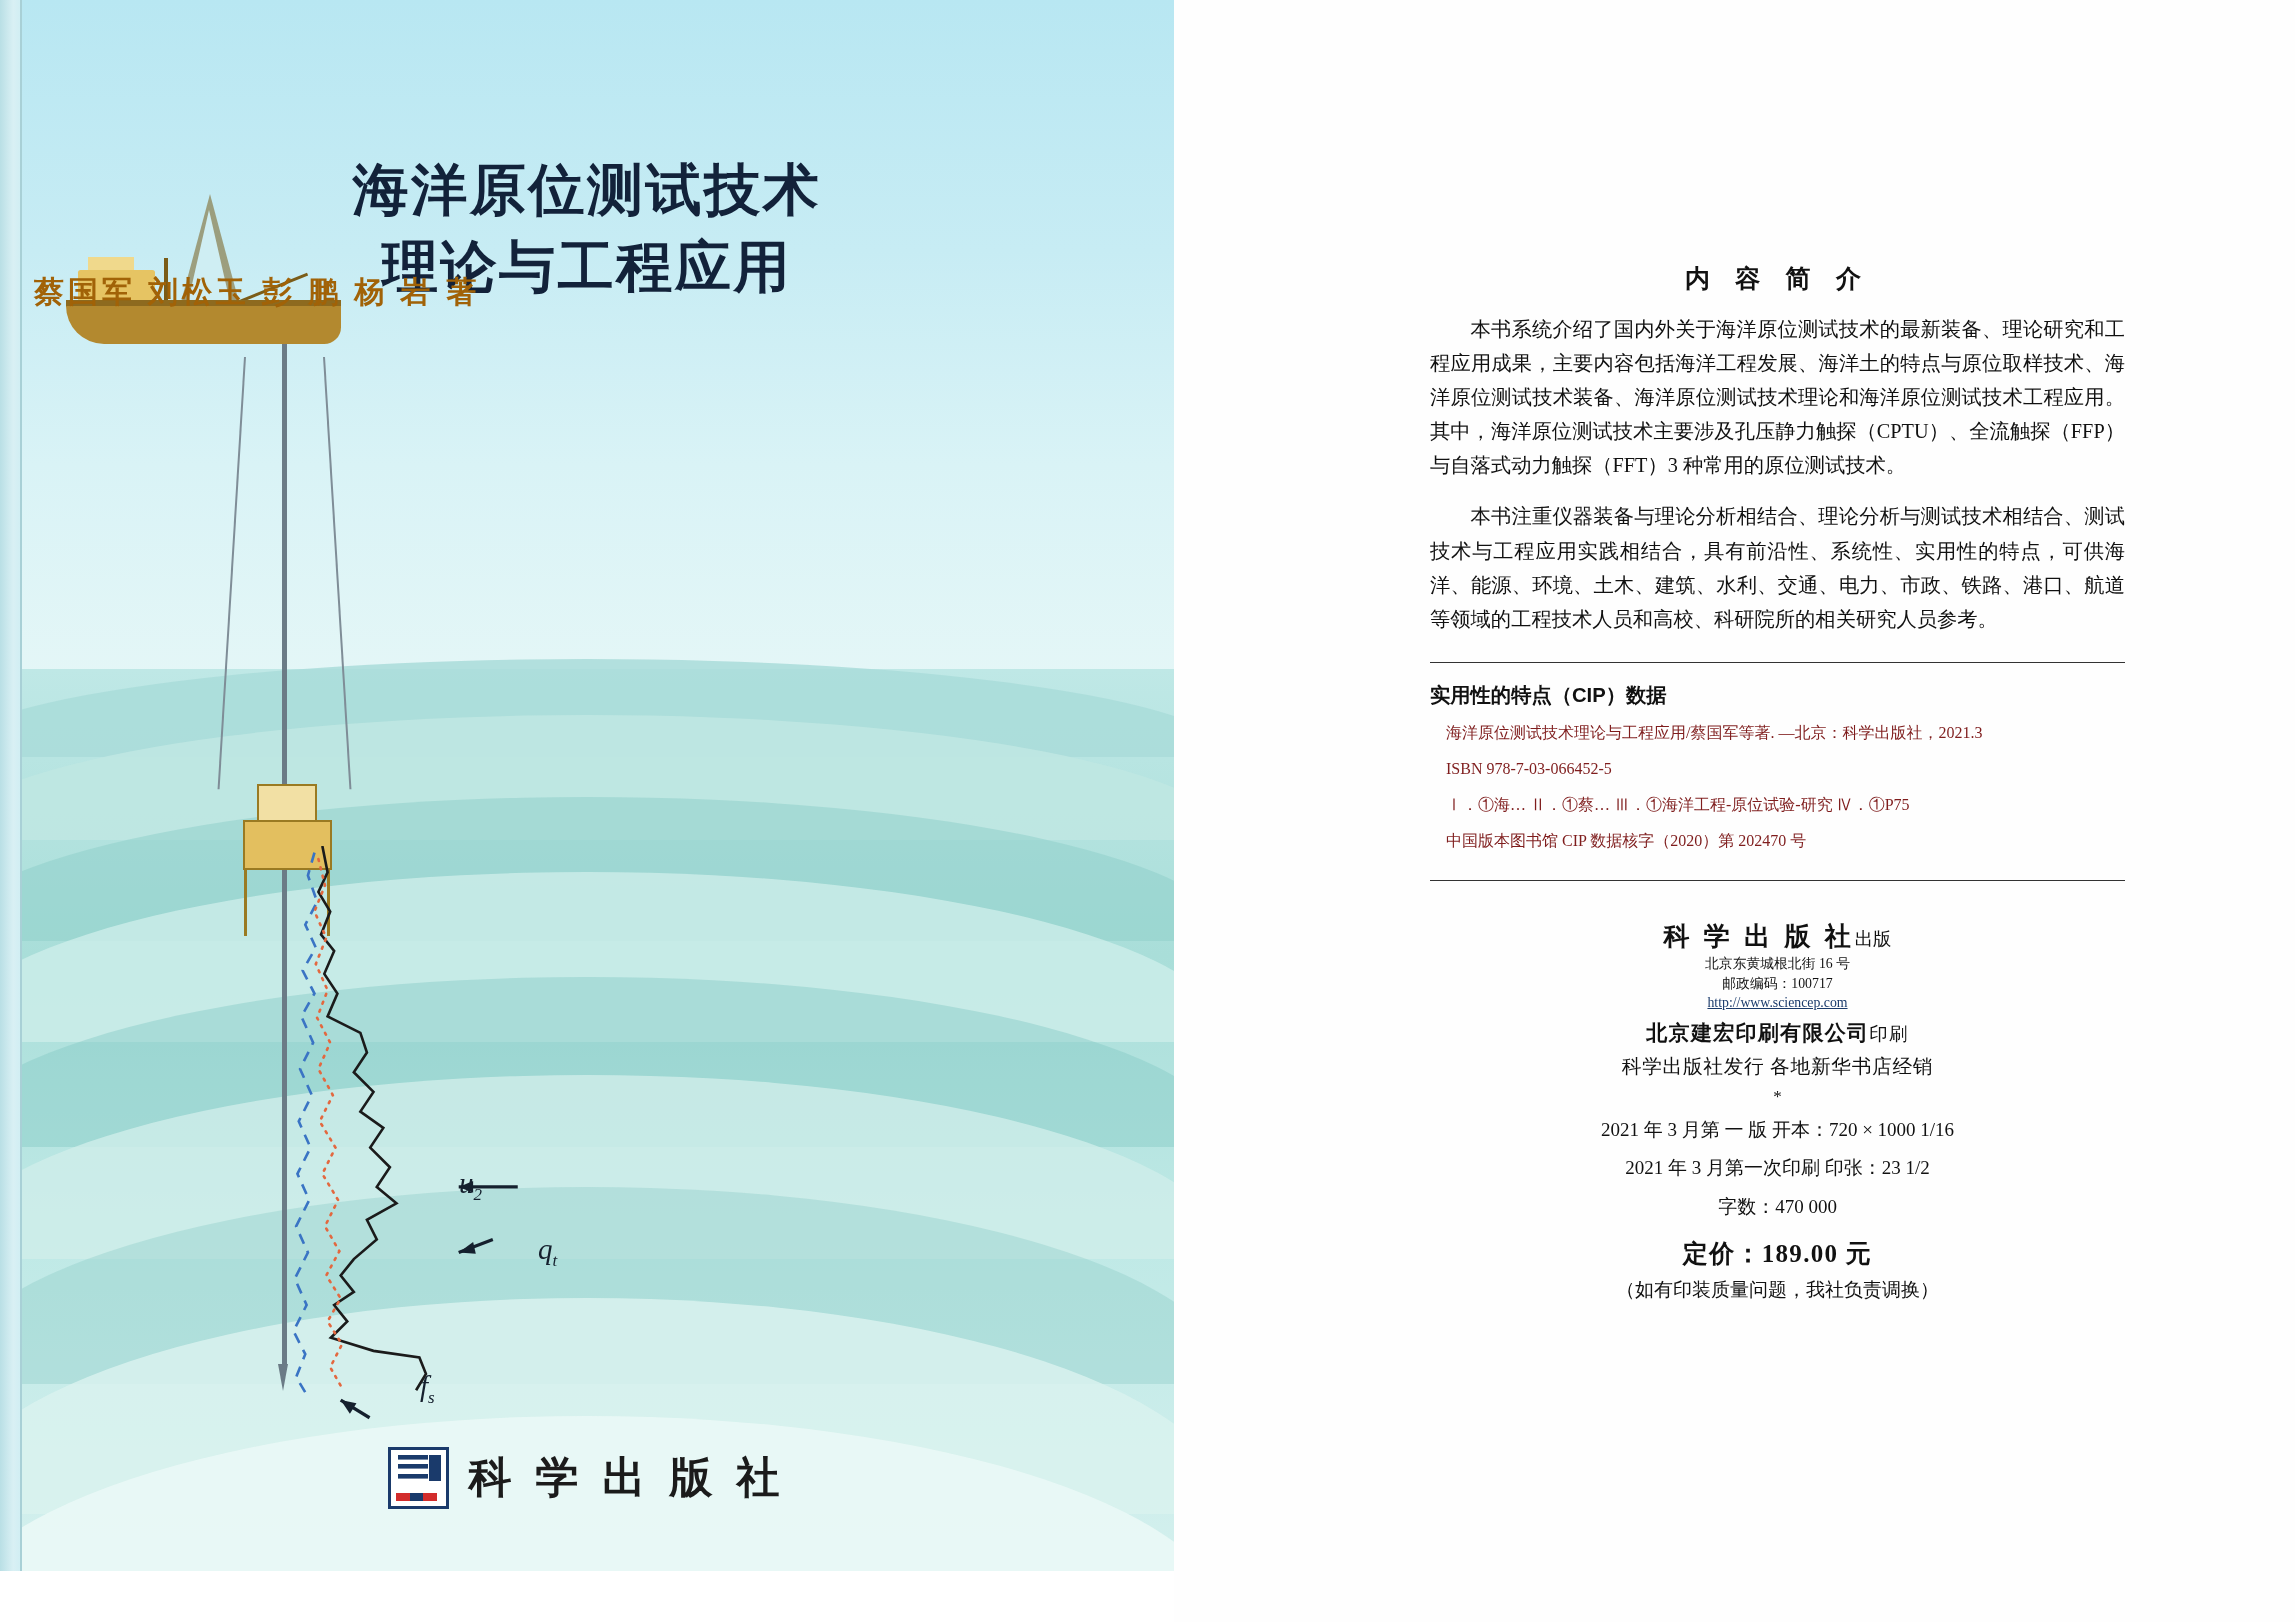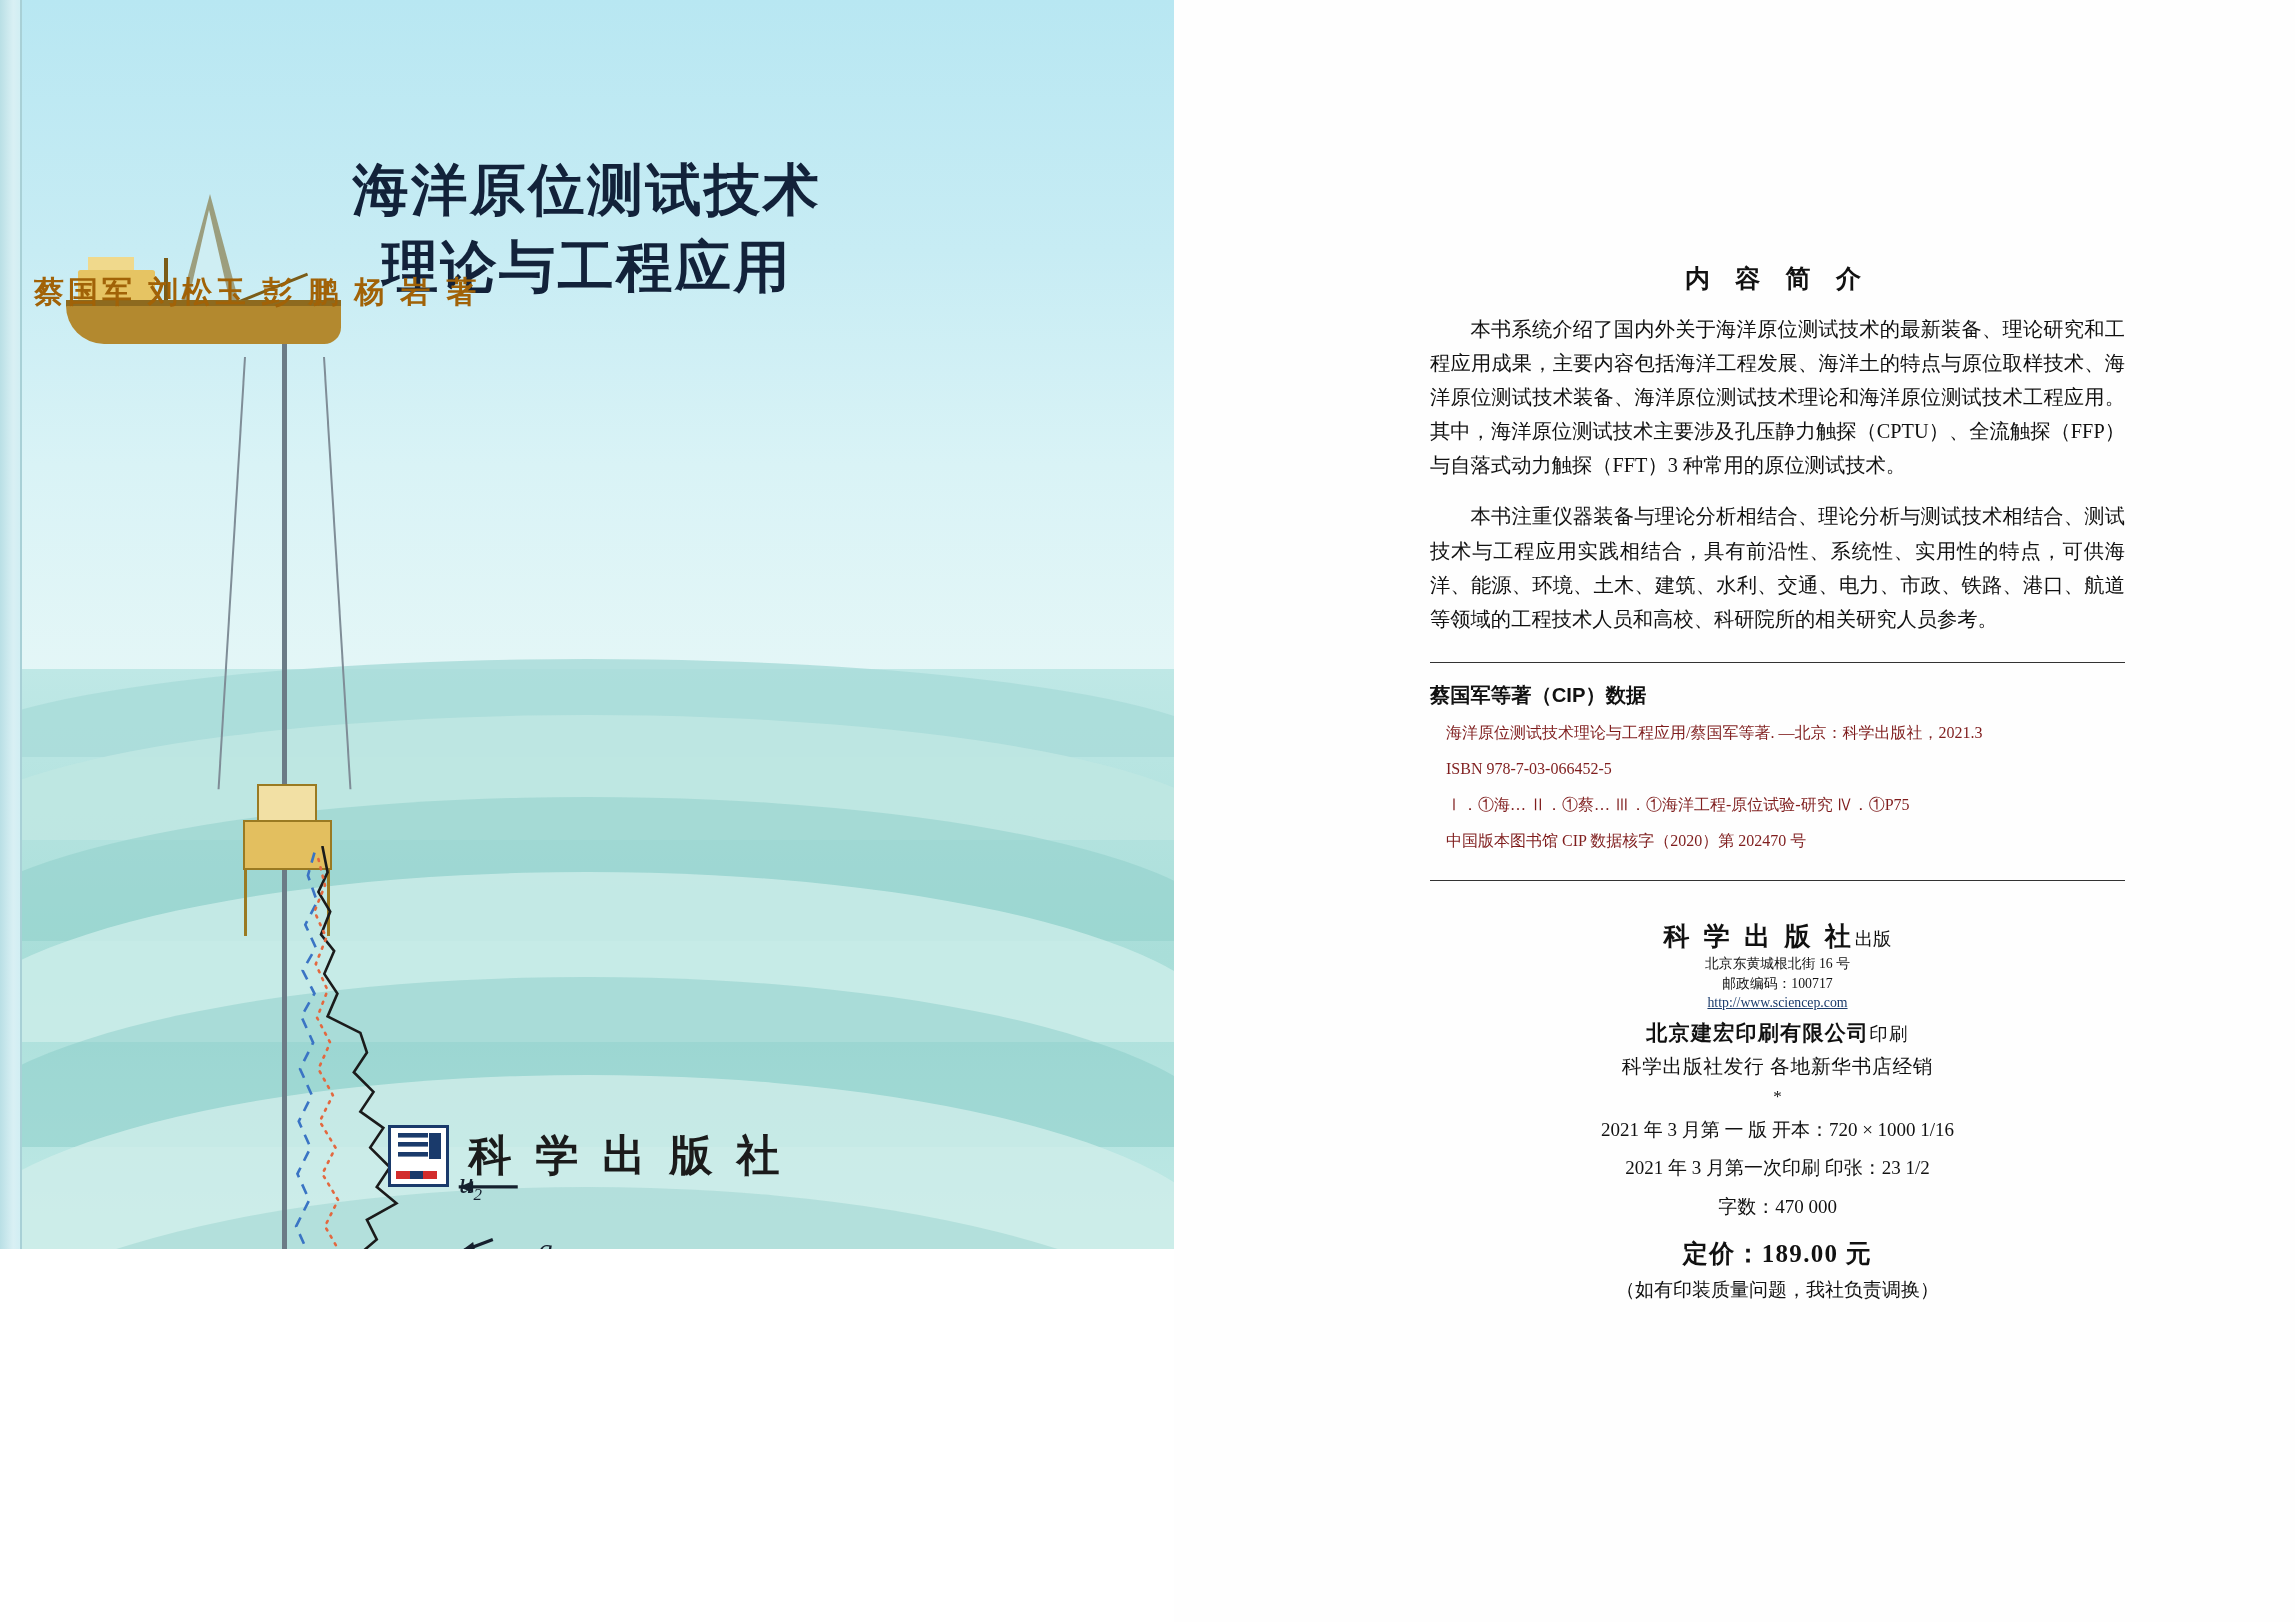--- a/index.html
+++ b/index.html
@@ -14,21 +14,21 @@
     position: relative;
     overflow: hidden;
   }
 
   
   #cover {
     position: absolute;
     left: 0;
     top: 0;
     width: 1174px;
-    height: 1249px;
+    height: 1571px;
     overflow: hidden;
     background: #cfeef3;
   }
   
   .spine {
     position: absolute;
     left: 0; top: 0;
     width: 22px; height: 100%;
     background: linear-gradient(to right, #b9dfe5 0%, #d9f0f4 60%, #cfeef3 100%);
     z-index: 40;
@@ -388,21 +388,21 @@
 <div id="copyright">
   <div class="cp-inner">
 
     <div class="cp-heading">内 容 简 介</div>
 
     <div class="cp-para">本书系统介绍了国内外关于海洋原位测试技术的最新装备、理论研究和工程应用成果，主要内容包括海洋工程发展、海洋土的特点与原位取样技术、海洋原位测试技术装备、海洋原位测试技术理论和海洋原位测试技术工程应用。其中，海洋原位测试技术主要涉及孔压静力触探（CPTU）、全流触探（FFP）与自落式动力触探（FFT）3 种常用的原位测试技术。</div>
     <div class="cp-para">本书注重仪器装备与理论分析相结合、理论分析与测试技术相结合、测试技术与工程应用实践相结合，具有前沿性、系统性、实用性的特点，可供海洋、能源、环境、土木、建筑、水利、交通、电力、市政、铁路、港口、航道等领域的工程技术人员和高校、科研院所的相关研究人员参考。</div>
 
     <hr class="cp-rule">
 
-    <div class="cip-title">蔡国军等著（CIP）数据</div>
+    <div class="cip-title">实用性的特点（CIP）数据</div>
     <div class="cip-line">海洋原位测试技术理论与工程应用/蔡国军等著. —北京：科学出版社，2021.3</div>
     <div class="cip-line">ISBN 978-7-03-066452-5</div>
     <div class="cip-line">Ⅰ．①海…  Ⅱ．①蔡…  Ⅲ．①海洋工程-原位试验-研究  Ⅳ．①P75</div>
     <div class="cip-line">中国版本图书馆 CIP 数据核字（2020）第 202470 号</div>
 
     <hr class="cp-rule">
 
 
     <div class="imprint">
       <div class="press">

